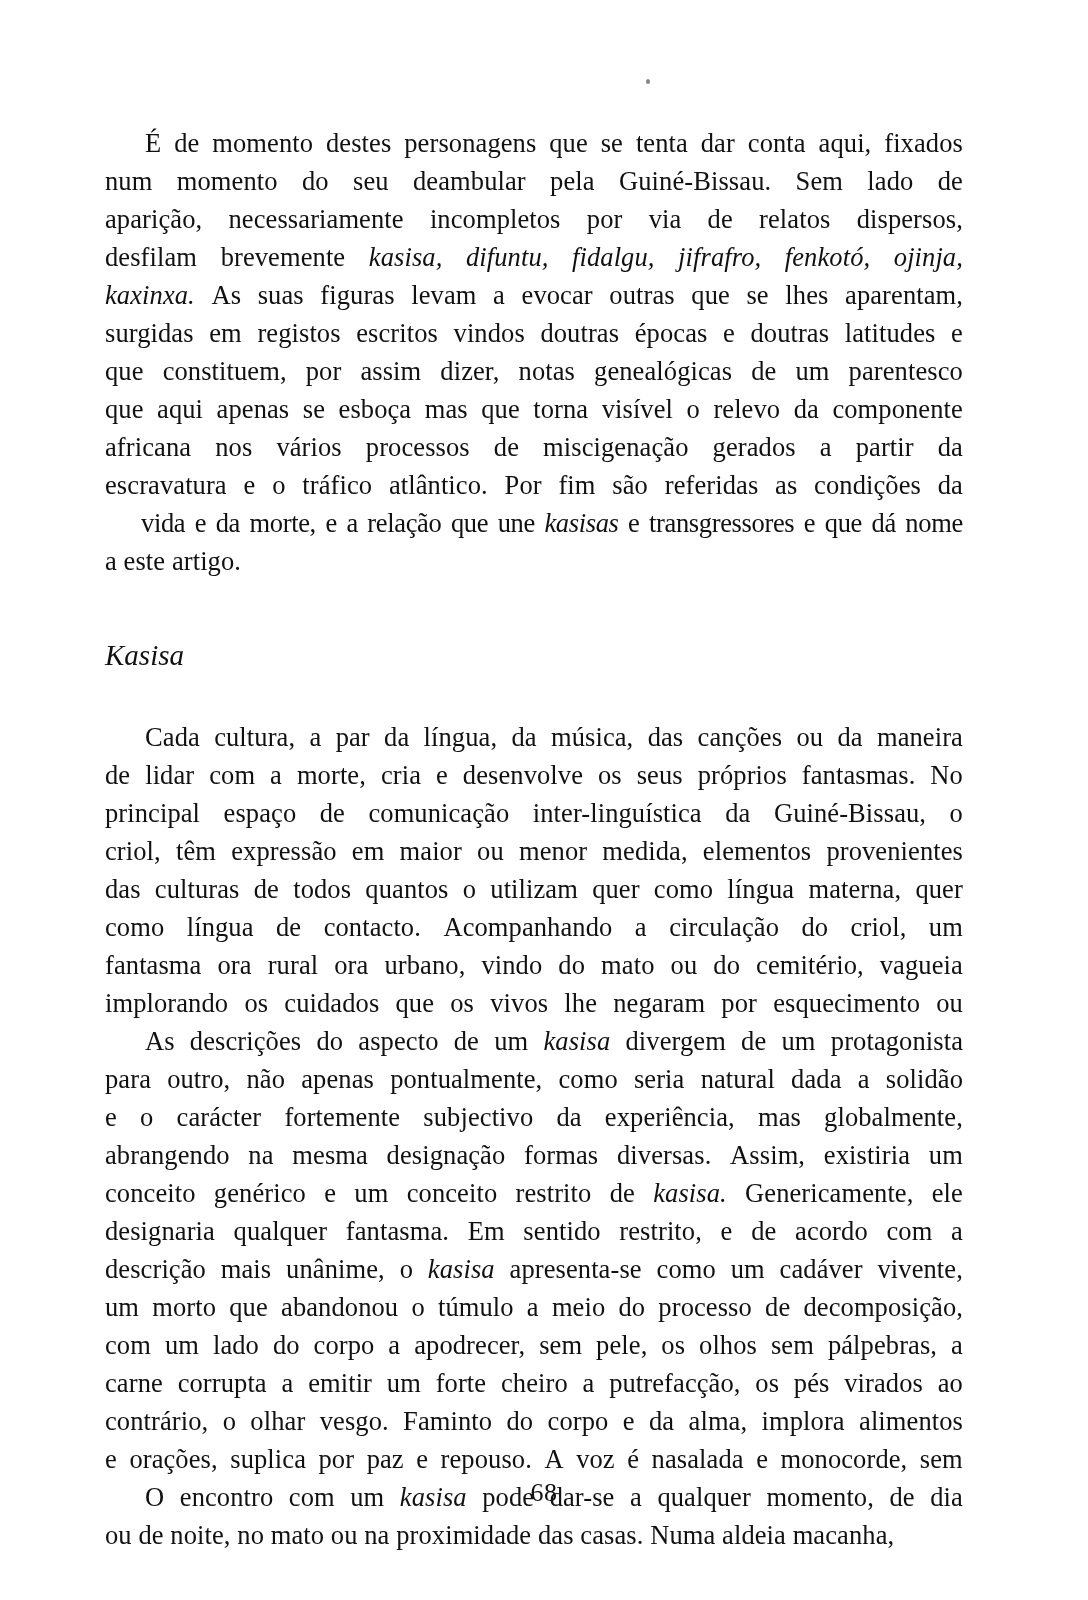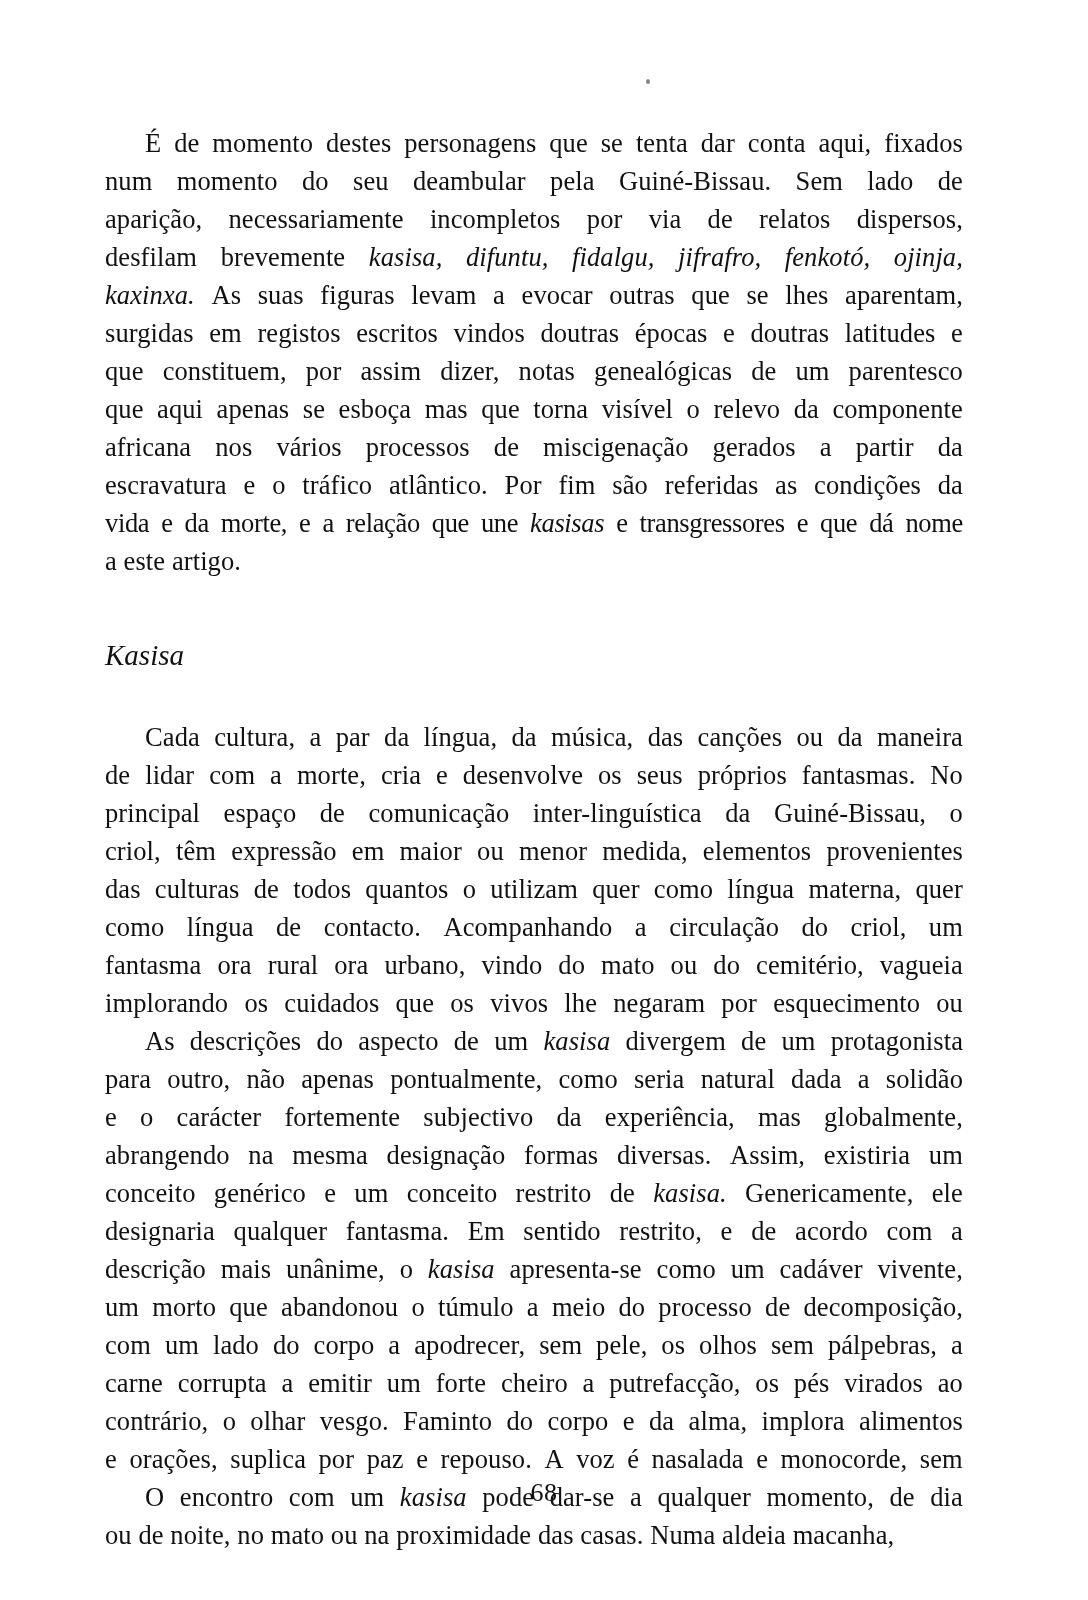--- a/index.html
+++ b/index.html
@@ -49,20 +49,21 @@
   .line.j > span {
     white-space: pre;
   }
   
   .line.last {
     display: block;
   }
   
   .line.tight {
     letter-spacing: -0.35px;
+    margin-left: 36px;
   }
   i, .ital {
   }
   
   .heading {
     font-size: 29px;
     line-height: 38px;
     font-style: italic;
     margin: 0;
     padding: 0;

